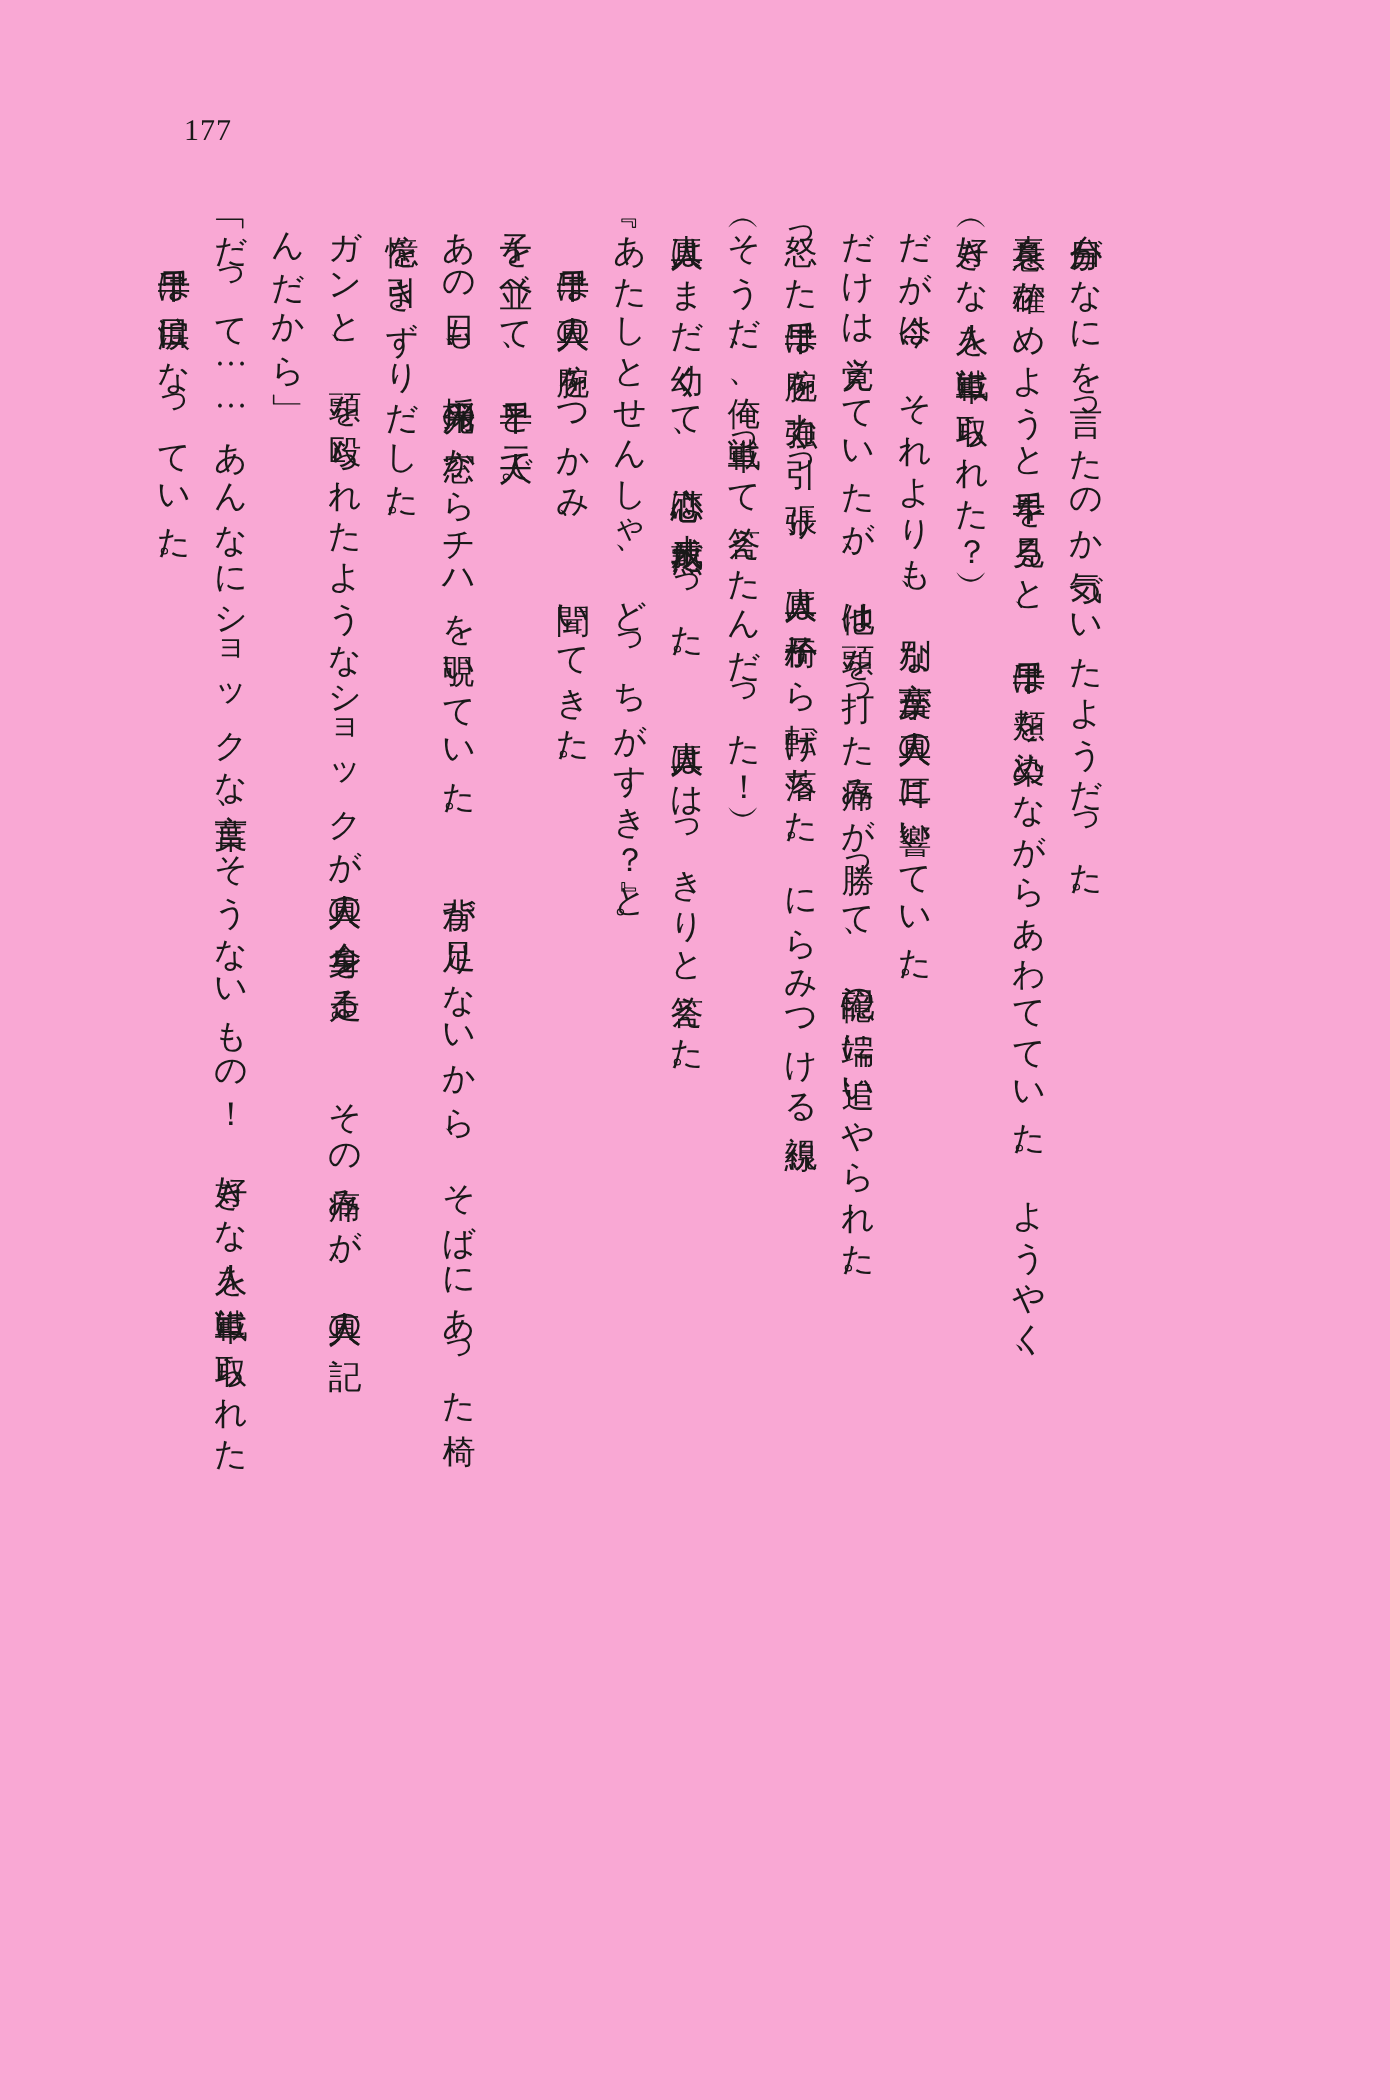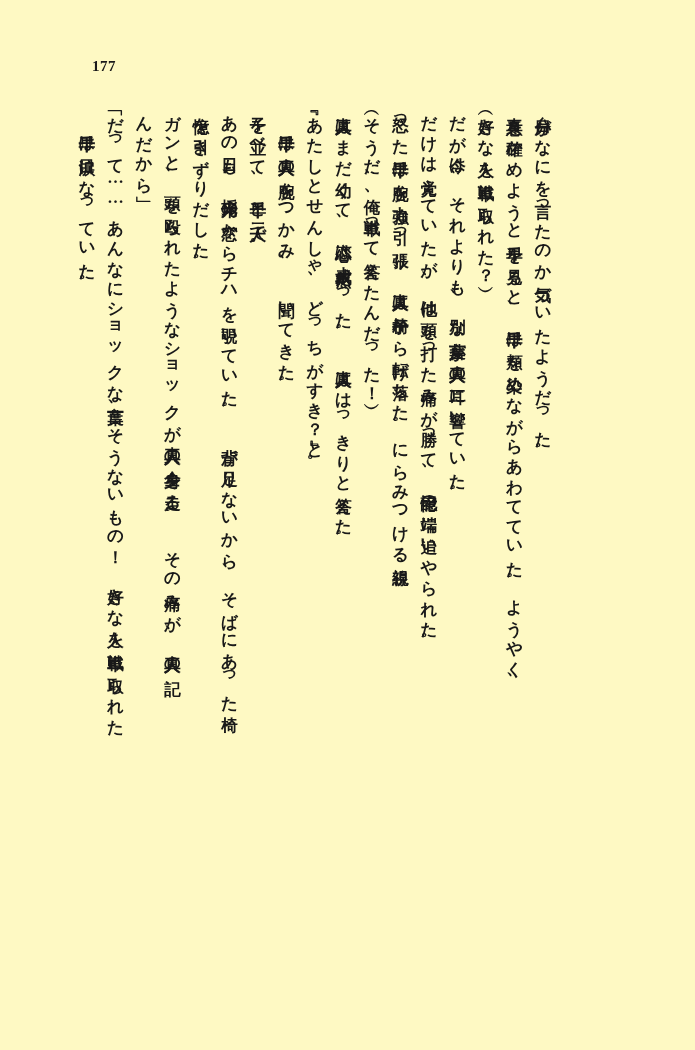--- a/index.html
+++ b/index.html
@@ -4,25 +4,24 @@
 <style>
   html, body {
     margin: 0;
     padding: 0;
     background: #f0f0f0;
   }
   .page {
     position: relative;
     width: 695px;
     height: 1050px;
-    background: #fef9c3;
+    background: #f9a8d4;
     overflow: hidden;
     font-family: "Liberation Serif", "DejaVu Serif", serif;
     color: #1a1a1a;
-    font-weight: bold;
   }
   .page-number {
     position: absolute;
     left: 92px;
     top: 58px;
     font-size: 15px;
     letter-spacing: 0.5px;
     color: #1a1a1a;
     font-family: "Liberation Serif", "DejaVu Serif", serif;
   }

